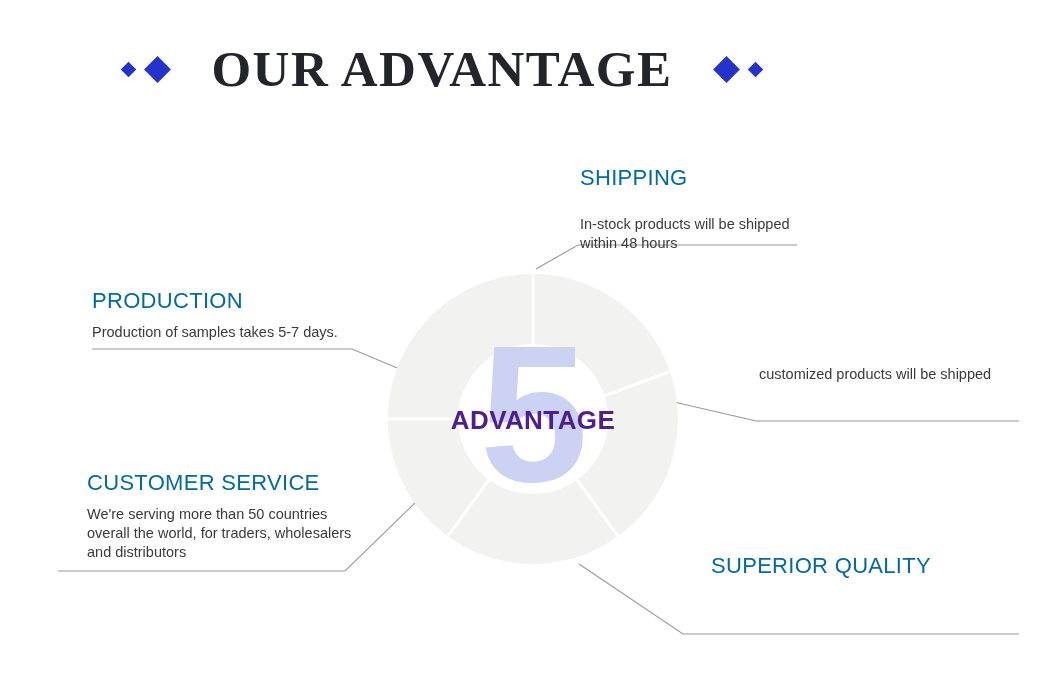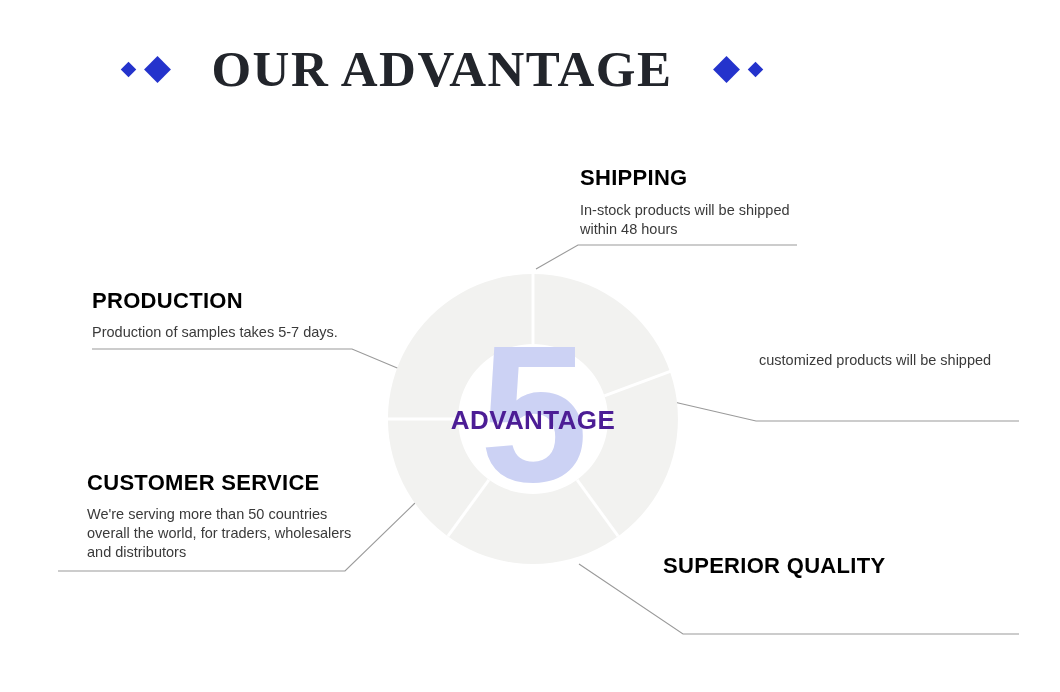--- a/index.html
+++ b/index.html
@@ -104,41 +104,41 @@
     top: 0;
     width: 1060px;
     height: 692px;
     pointer-events: none;
   }
 
   
   .callout { position: absolute; }
   .callout-title {
     font-family: "Liberation Sans", sans-serif;
-    font-weight: bold;
-    color: #000000;
+    font-weight: normal;
+    color: #0369a1;
     font-size: 22px;
     letter-spacing: 0.3px;
     line-height: 1.1;
     white-space: nowrap;
   }
   .callout-body {
     font-family: "Liberation Sans", sans-serif;
     font-size: 14.5px;
     color: #3a3a3a;
     line-height: 19px;
-    margin-top: 11px;
+    margin-top: 25px;
   }
   .callout-body div { white-space: nowrap; }
 
   #callout-shipping   { left: 580px; top: 166px; }
   #callout-production { left: 92px;  top: 289px; }
   #callout-customized { left: 759px; top: 340px; }
   #callout-service    { left: 58px;  top: 471px; margin-left: 29px; }
-  #callout-quality    { left: 663px; top: 554px; text-align: center; }
+  #callout-quality    { left: 711px; top: 554px; text-align: center; }
 
   #callout-production .callout-body,
   #callout-service .callout-body { margin-top: 10px; }
 </style>
 </head>
 <body>
 
 <div id="canvas">
 
   <div id="header">

